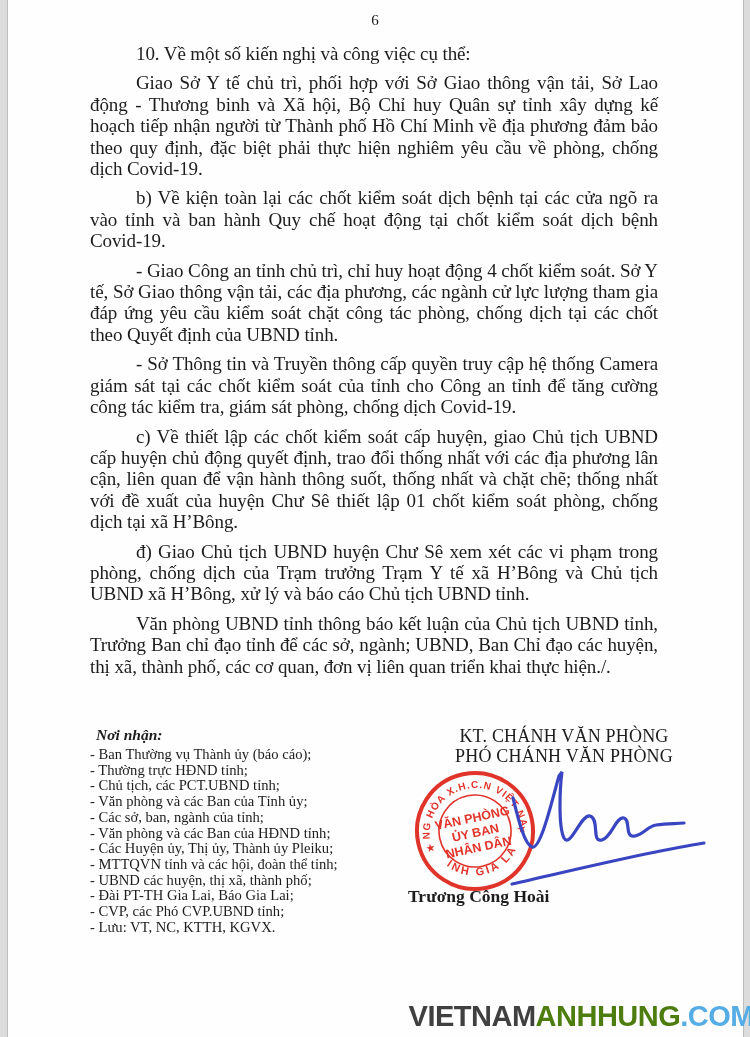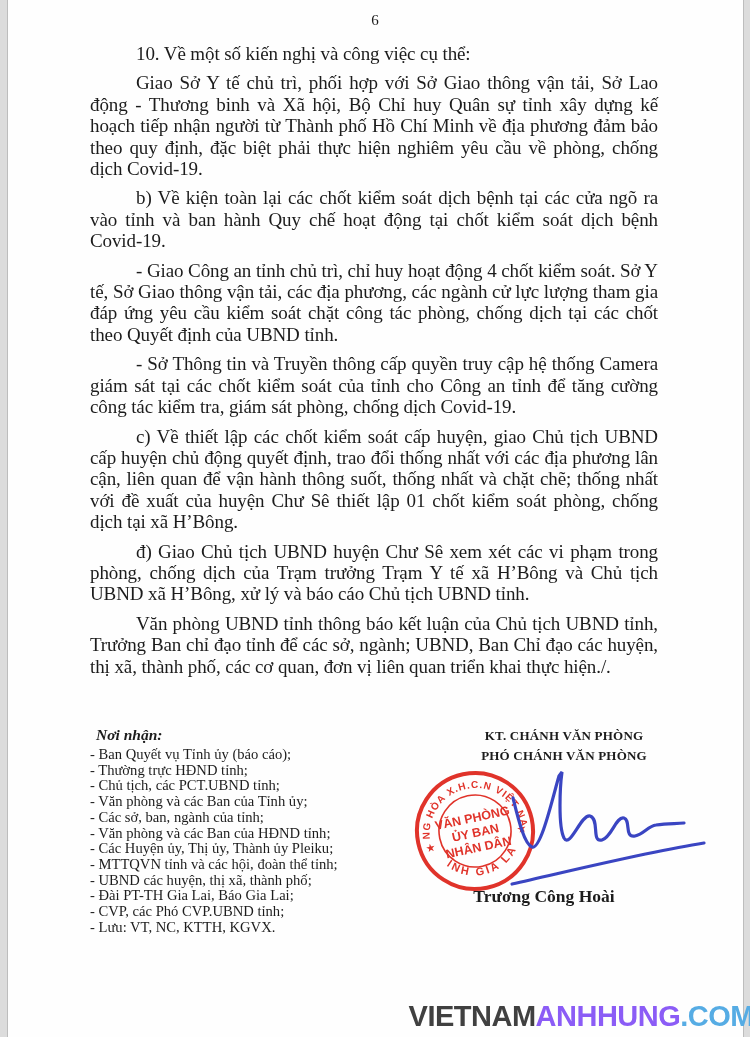--- a/index.html
+++ b/index.html
@@ -37,28 +37,28 @@
   .recipients-heading{
     font-size:15.5px;font-weight:bold;font-style:italic;margin:0 0 3px 6px;
   }
   .recipient{
     font-size:14.6px;line-height:15.7px;white-space:nowrap;
   }
   .footer-right{
     position:relative;flex:1;height:300px;
   }
   .signer-title{
-    text-align:center;font-weight:bold;font-size:13px;line-height:20px;
+    text-align:center;font-weight:normal;font-size:18px;line-height:20px;
     letter-spacing:0.2px;
   }
   .stamp-wrap{position:absolute;left:2px;top:40px;width:130px;height:130px;}
   .signature-wrap{position:absolute;left:88px;top:30px;width:270px;height:150px;pointer-events:none;}
   .signer-name{
     position:absolute;left:0;right:40px;top:160px;
-    text-align:center;font-weight:bold;font-size:17.5px;
+    text-align:left;font-weight:bold;font-size:17.5px;
   }
   
   .watermark{
     position:absolute;right:-4px;bottom:4px;
     font-family:"Liberation Sans","DejaVu Sans",sans-serif;
     font-weight:bold;font-size:29px;letter-spacing:-0.5px;
     white-space:nowrap;
   }
 </style>
 </head>
@@ -77,21 +77,21 @@
     <p>- Giao Công an tỉnh chủ trì, chỉ huy hoạt động 4 chốt kiểm soát. Sở Y tế, Sở Giao thông vận tải, các địa phương, các ngành cử lực lượng tham gia đáp ứng yêu cầu kiểm soát chặt công tác phòng, chống dịch tại các chốt theo Quyết định của UBND tỉnh.</p>
     <p>- Sở Thông tin và Truyền thông cấp quyền truy cập hệ thống Camera giám sát tại các chốt kiểm soát của tỉnh cho Công an tỉnh để tăng cường công tác kiểm tra, giám sát phòng, chống dịch Covid-19.</p>
     <p>c) Về thiết lập các chốt kiểm soát cấp huyện, giao Chủ tịch UBND cấp huyện chủ động quyết định, trao đổi thống nhất với các địa phương lân cận, liên quan để vận hành thông suốt, thống nhất và chặt chẽ; thống nhất với đề xuất của huyện Chư Sê thiết lập 01 chốt kiểm soát phòng, chống dịch tại xã H’Bông.</p>
     <p>đ) Giao Chủ tịch UBND huyện Chư Sê xem xét các vi phạm trong phòng, chống dịch của Trạm trưởng Trạm Y tế xã H’Bông và Chủ tịch UBND xã H’Bông, xử lý và báo cáo Chủ tịch UBND tỉnh.</p>
     <p>Văn phòng UBND tỉnh thông báo kết luận của Chủ tịch UBND tỉnh, Trưởng Ban chỉ đạo tỉnh để các sở, ngành; UBND, Ban Chỉ đạo các huyện, thị xã, thành phố, các cơ quan, đơn vị liên quan triển khai thực hiện./.</p>
   </div>
 
   <div class="footer">
     <div class="footer-left">
       <div class="recipients-heading">Nơi nhận:</div>
-      <div class="recipient">- Ban Quyết vụ Tỉnh ủy (báo cáo);</div>
+      <div class="recipient">- Ban Thường vụ Thành ủy (báo cáo);</div>
       <div class="recipient">- Thường trực HĐND tỉnh;</div>
       <div class="recipient">- Chủ tịch, các PCT.UBND tỉnh;</div>
       <div class="recipient">- Văn phòng và các Ban của Tỉnh ủy;</div>
       <div class="recipient">- Các sở, ban, ngành của tỉnh;</div>
       <div class="recipient">- Văn phòng và các Ban của HĐND tỉnh;</div>
       <div class="recipient">- Các Huyện ủy, Thị ủy, Thành ủy Pleiku;</div>
       <div class="recipient">- MTTQVN tỉnh và các hội, đoàn thể tỉnh;</div>
       <div class="recipient">- UBND các huyện, thị xã, thành phố;</div>
       <div class="recipient">- Đài PT-TH Gia Lai, Báo Gia Lai;</div>
       <div class="recipient">- CVP, các Phó CVP.UBND tỉnh;</div>
@@ -133,15 +133,15 @@
             <path d="M 16,128 C 70,116 150,96 208,87"></path>
           </g>
         </svg>
       </div>
 
       <div class="signer-name">Trương Công Hoài</div>
     </div>
   </div>
 
   <div class="watermark">
-    <span style="color: #404040;">VIETNAM</span><span style="color: #8b5cf6;">ANHHUNG</span><span style="color: rgb(86, 172, 228);">.COM</span>
+    <span style="color: #404040;">VIETNAM</span><span style="color: #4d7c0f;">ANHHUNG</span><span style="color: rgb(86, 172, 228);">.COM</span>
   </div>
 </div>
 
 </body></html>

